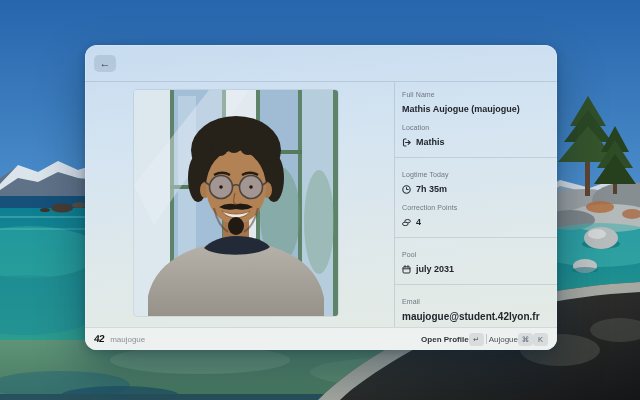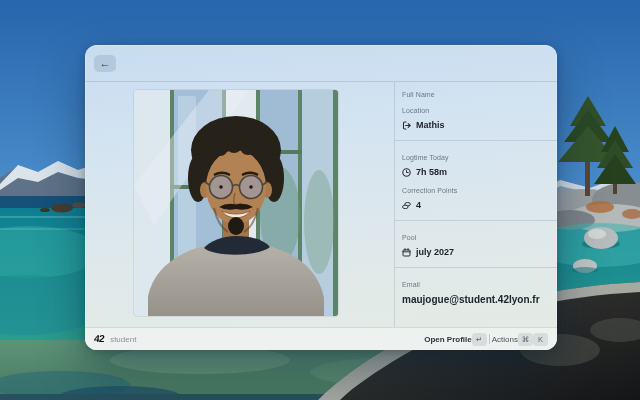--- a/index.html
+++ b/index.html
@@ -197,20 +197,21 @@
         <path d="M 85,117 Q 93,112 102,114.5 Q 111,112 119,117 Q 112,121 102,119 Q 92,121 85,117 Z" fill="#201a12"></path>
         <ellipse cx="102" cy="136" rx="8" ry="9" fill="#201a12"></ellipse>
         <path d="M 80,118 Q 84,136 94,142 M 124,118 Q 120,136 110,142" stroke="#56381f" stroke-width="2" opacity=".5" fill="none"></path>
       </svg>
     </div>
 
     <div class="rpanel">
 
       <div class="field">
         <div class="f-label">Full Name</div>
+        <div class="f-value">Mathis Aujogue (maujogue)</div>
       </div>
 
       <div class="field">
         <div class="f-label">Location</div>
         <div class="f-value">
           <span class="micon">
             <svg width="9" height="9" viewBox="0 0 9 9">
               <path d="M4,1 H2.6 A1.1,1.1 0 0 0 1.5,2.1 V6.9 A1.1,1.1 0 0 0 2.6,8 H4" stroke="#2a2f36" stroke-width="1.1" fill="none" stroke-linecap="round"></path>
               <path d="M3.6,4.5 H8 M6.2,2.6 L8.2,4.5 L6.2,6.4" stroke="#2a2f36" stroke-width="1.1" fill="none" stroke-linecap="round" stroke-linejoin="round"></path>
             </svg>
@@ -223,21 +224,21 @@
 
       <div class="field">
         <div class="f-label">Logtime Today</div>
         <div class="f-value">
           <span class="micon">
             <svg width="9" height="9" viewBox="0 0 9 9">
               <circle cx="4.5" cy="4.5" r="3.7" stroke="#2a2f36" stroke-width="1.1" fill="none"></circle>
               <path d="M4.5,2.6 V4.5 H6.2" stroke="#2a2f36" stroke-width="1" fill="none" stroke-linecap="round"></path>
             </svg>
           </span>
-          <span>7h 58m</span>
+          <span>7h 35m</span>
         </div>
       </div>
 
       <div class="field">
         <div class="f-label">Correction Points</div>
         <div class="f-value">
           <span class="micon">
             <svg width="9" height="9" viewBox="0 0 9 9">
               <ellipse cx="5.6" cy="3.2" rx="2.8" ry="1.7" stroke="#2a2f36" stroke-width="1" fill="none"></ellipse>
               <ellipse cx="3.3" cy="5.9" rx="2.8" ry="1.7" stroke="#2a2f36" stroke-width="1" fill="#e8ece9"></ellipse>
@@ -251,39 +252,39 @@
 
       <div class="field">
         <div class="f-label">Pool</div>
         <div class="f-value">
           <span class="micon">
             <svg width="9" height="9" viewBox="0 0 9 9">
               <rect x="1" y="1.8" width="7" height="6.2" rx="1" stroke="#2a2f36" stroke-width="1" fill="none"></rect>
               <path d="M3,0.6 V2.4 M6,0.6 V2.4 M1,3.8 H8" stroke="#2a2f36" stroke-width="1" stroke-linecap="round"></path>
             </svg>
           </span>
-          <span>july 2027</span>
+          <span>july 2031</span>
         </div>
       </div>
 
       <div class="hdiv"></div>
 
       <div class="field">
         <div class="f-label">Email</div>
         <div class="f-value small">maujogue@student.42lyon.fr</div>
       </div>
     </div>
 
     <div class="win-footer">
       <span class="logo42">42</span>
-      <span class="query">student</span>
+      <span class="query">maujogue</span>
       <span class="f-right">
         <span class="f-action">Open Profile</span>
         <span class="key">↵</span>
         <span class="vbar"></span>
-        <span class="f-action secondary">Actions</span>
+        <span class="f-action secondary">Aujogue</span>
         <span class="key">⌘</span>
         <span class="key">K</span>
       </span>
     </div>
 
   </div>
 </div>
 
 </body></html>

